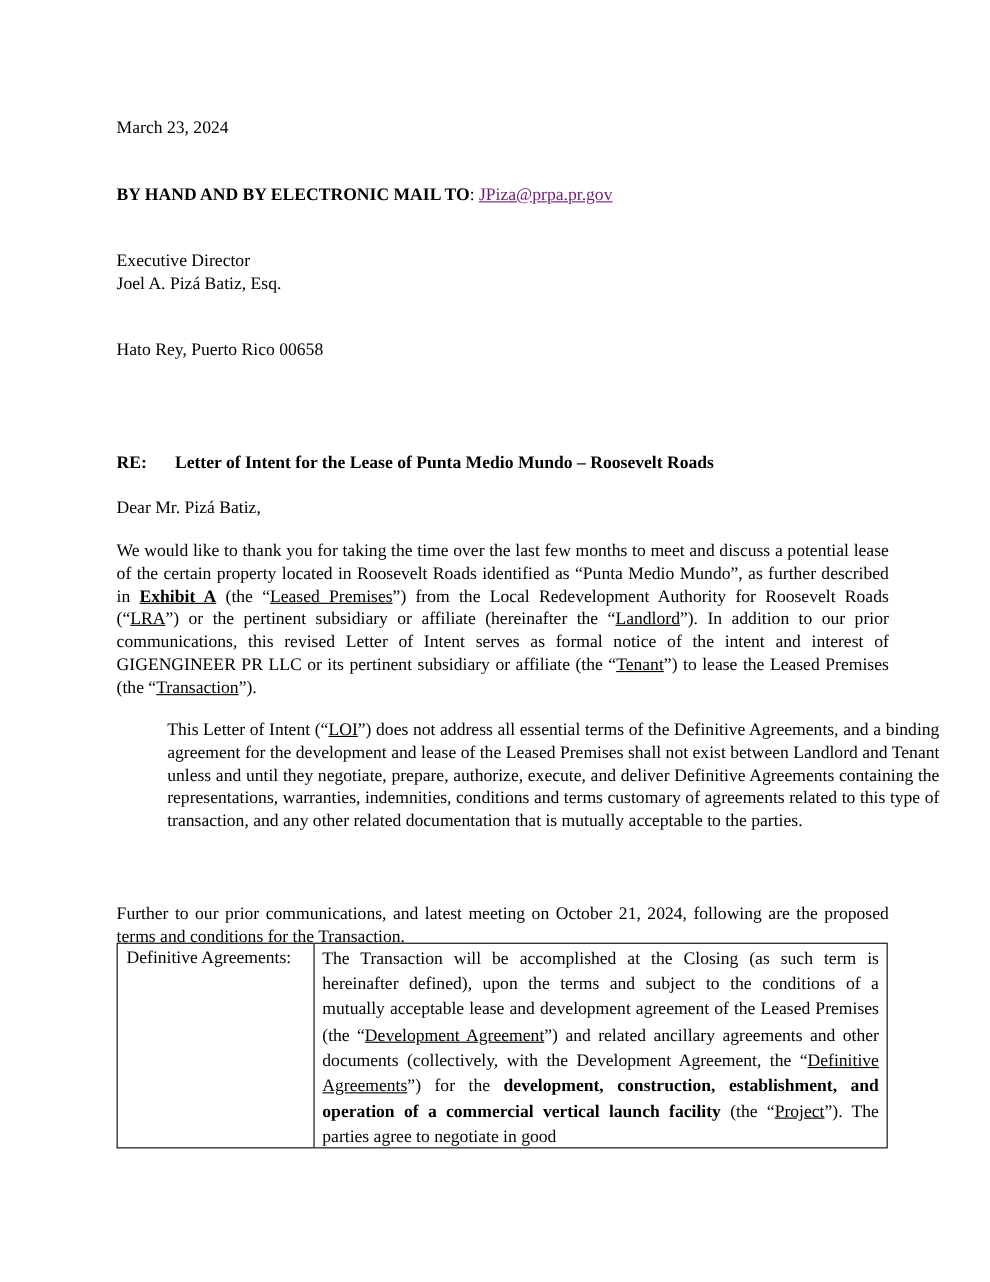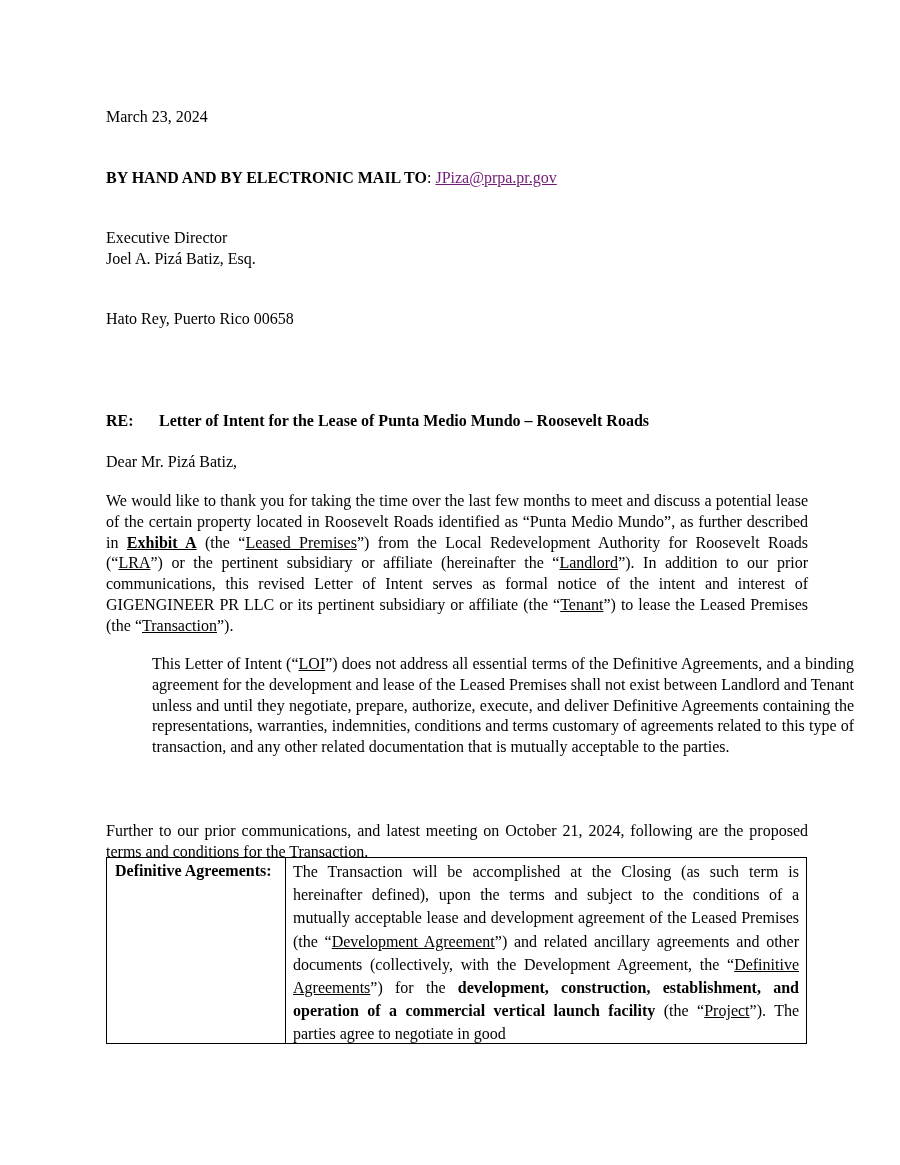--- a/index.html
+++ b/index.html
@@ -97,21 +97,21 @@
       border-bottom: 1.5px solid #000;
       box-sizing: border-box;
       overflow: hidden;
       display: flex;
     }
     .terms-table .term-cell {
       width: 179px;
       border-right: 1.5px solid #000;
       box-sizing: border-box;
       padding: 2px 0 0 8px;
-      font-weight: bold;
+      font-weight: normal;
       line-height: 21px;
     }
     .terms-table .desc-cell {
       flex: 1;
       box-sizing: border-box;
       padding: 2px 7px 0 7px;
       line-height: 23.2px;
       text-align: justify;
     }
   </style>

